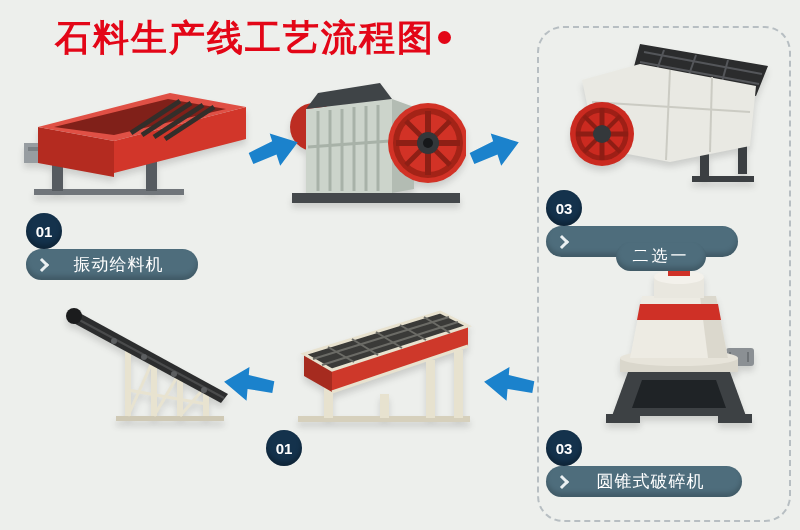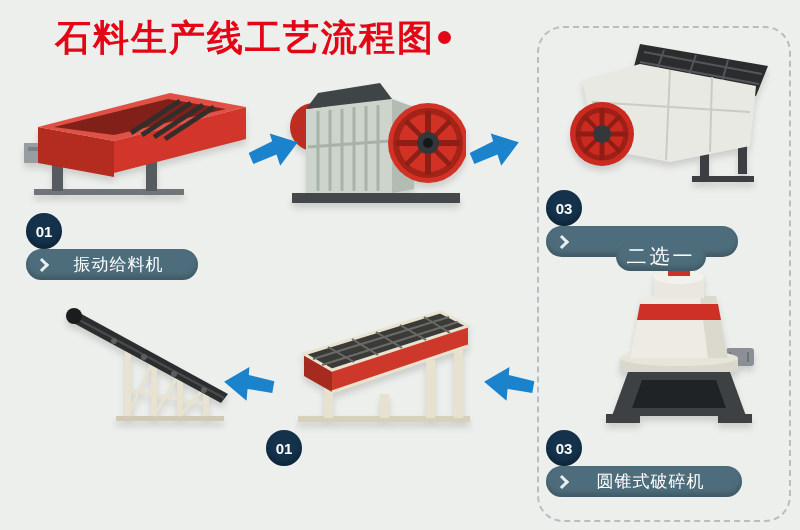--- a/index.html
+++ b/index.html
@@ -88,21 +88,21 @@
   .lbl { flex: 1; text-align: center; font-size: 17px; letter-spacing: 1px; white-space: nowrap; }
 
   .choice-pill {
     position: absolute;
     left: 616px; top: 242px;
     width: 90px; height: 29px;
     background: #4e6d7c;
     color: #fff;
     border-radius: 15px;
     display: flex; align-items: center; justify-content: center;
-    font-size: 20px; letter-spacing: 3px;
+    font-size: 16px; letter-spacing: 3px;
     box-shadow: inset 0 -4px 5px rgba(0,0,0,0.18);
   }
 </style>
 </head>
 <body>
 
 <div class="canvas">
 
   <div class="title">石料生产线工艺流程图</div>
   <div class="title-dot"></div>

